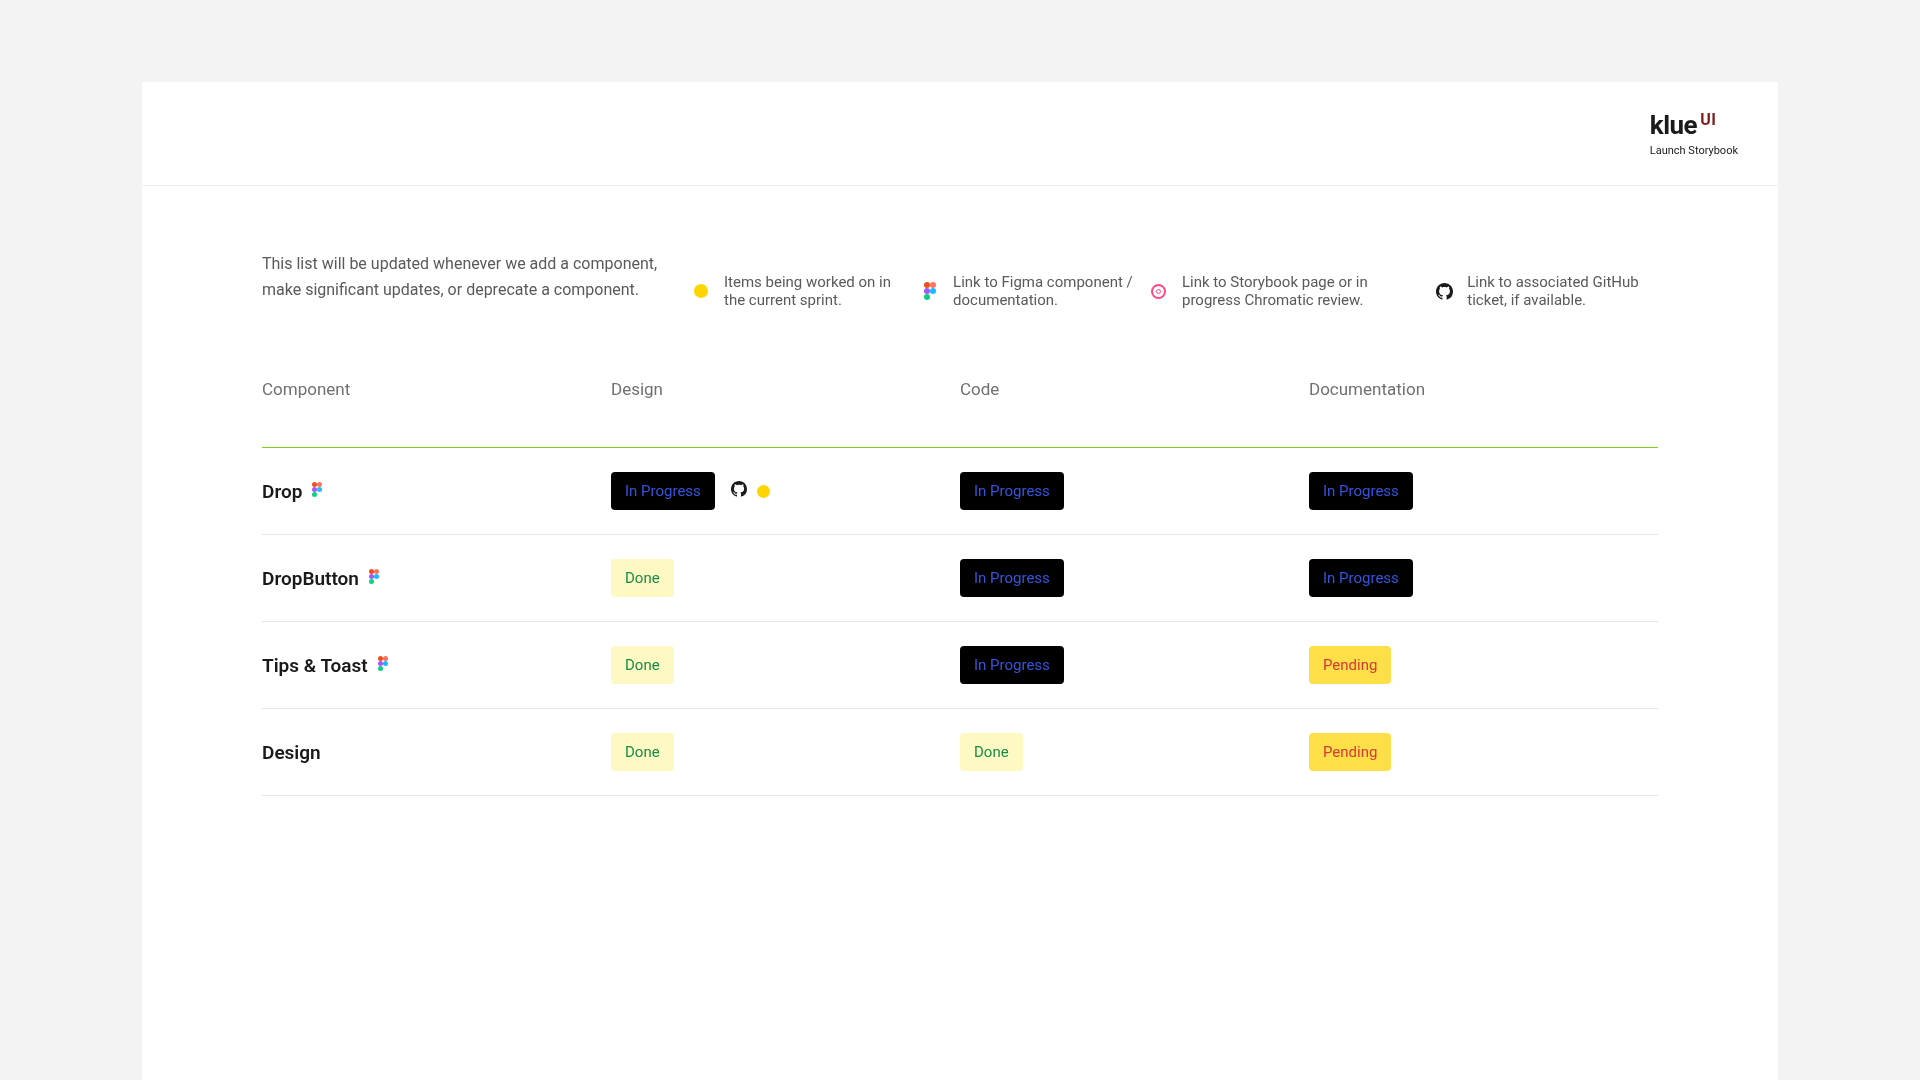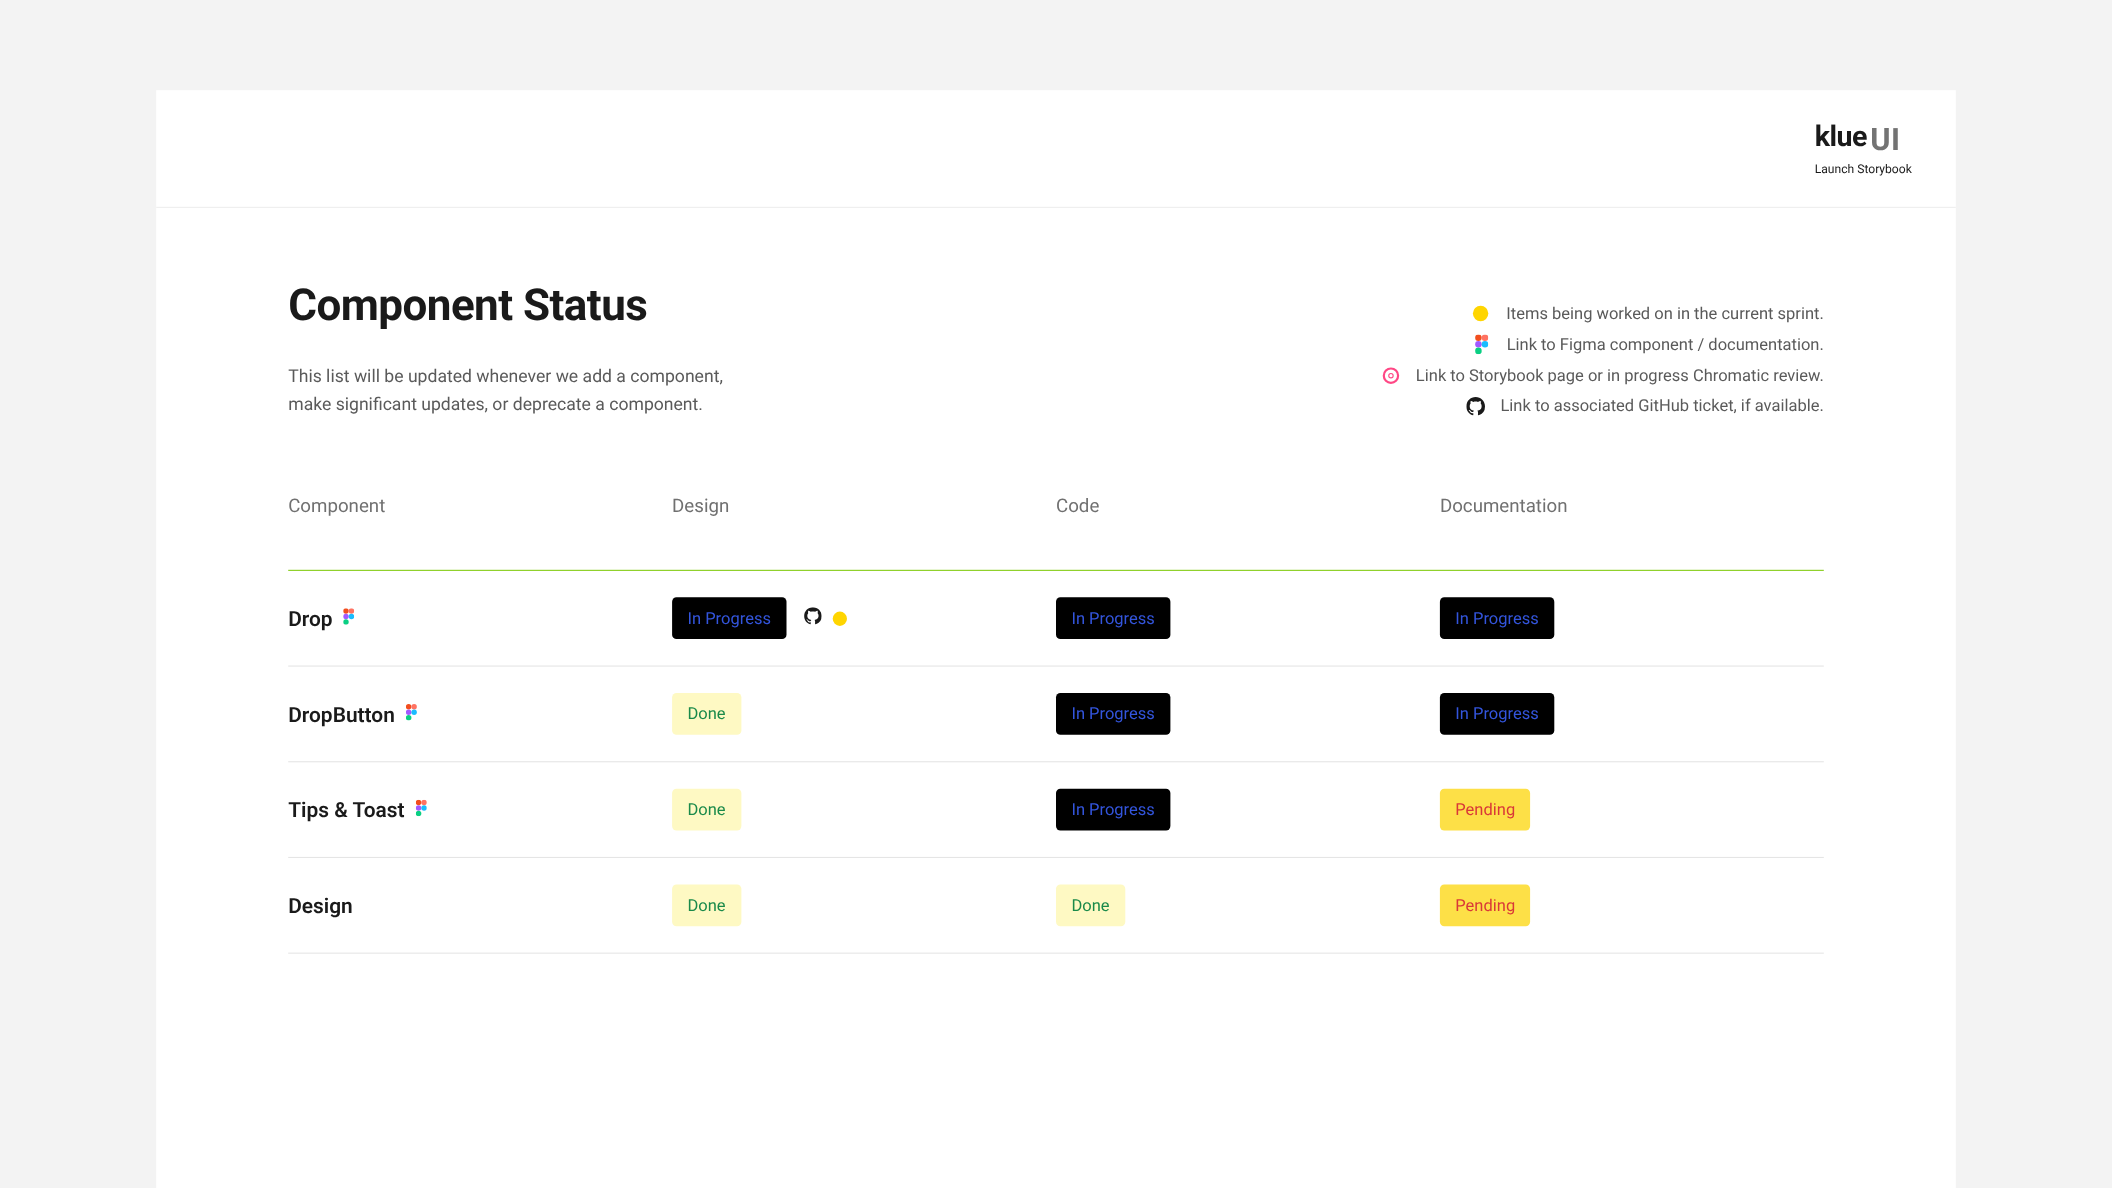--- a/index.html
+++ b/index.html
@@ -37,22 +37,22 @@
       margin-bottom: 4px;
     }
     .logo-klue {
       font-weight: 700;
       font-size: 26px;
       color: #1a1a1a;
       letter-spacing: -0.5px;
     }
     .logo-ui {
       font-weight: 700;
-      font-size: 28px;
-      color: #737373;
+      font-size: 16px;
+      color: #7f1d1d;
       letter-spacing: 0.5px;
     }
     .launch-link {
       font-size: 11px;
       color: #1a1a1a;
       cursor: pointer;
     }
     .content {
       padding: 65px 120px 0 120px;
     }
@@ -71,21 +71,21 @@
       margin-bottom: 28px;
       letter-spacing: -0.5px;
     }
     .page-subtitle {
       font-size: 16px;
       color: #5a5a5a;
       line-height: 1.6;
     }
     .legend {
       display: flex;
-      flex-direction: column;
+      flex-direction: row;
       gap: 10px;
       padding-top: 22px;
       align-items: flex-end;
     }
     .legend-item {
       display: flex;
       align-items: center;
       gap: 14px;
       font-size: 15px;
       color: #5a5a5a;
@@ -212,21 +212,20 @@
         <span class="logo-klue">klue</span>
         <span class="logo-ui">UI</span>
       </div>
       <div class="launch-link">Launch Storybook</div>
     </div>
   </div>
 
   <div class="content">
     <div class="top-section">
       <div class="left-col">
-        <h1 class="page-title">Component Status</h1>
         <p class="page-subtitle">This list will be updated whenever we add a component, make significant updates, or deprecate a component.</p>
       </div>
 
       <div class="legend">
         <div class="legend-item">
           <span class="legend-icon">
               <span class="dot-yellow"></span>
             </span>
           <span>Items being worked on in the current sprint.</span>
         </div>

